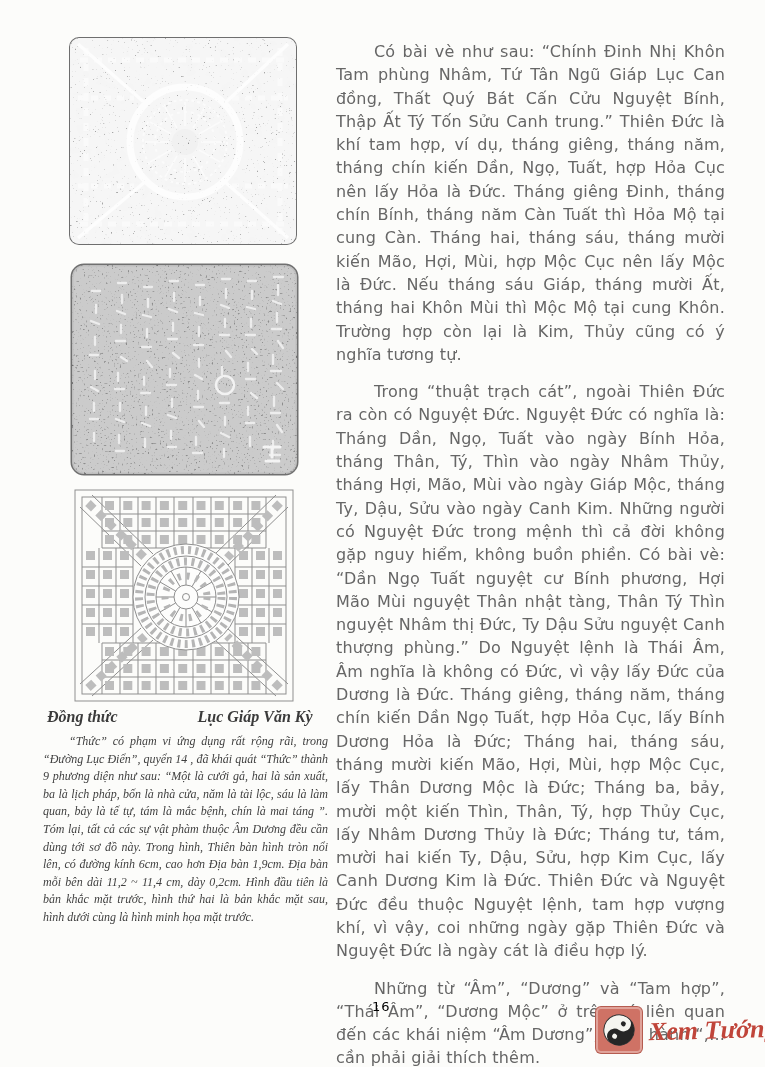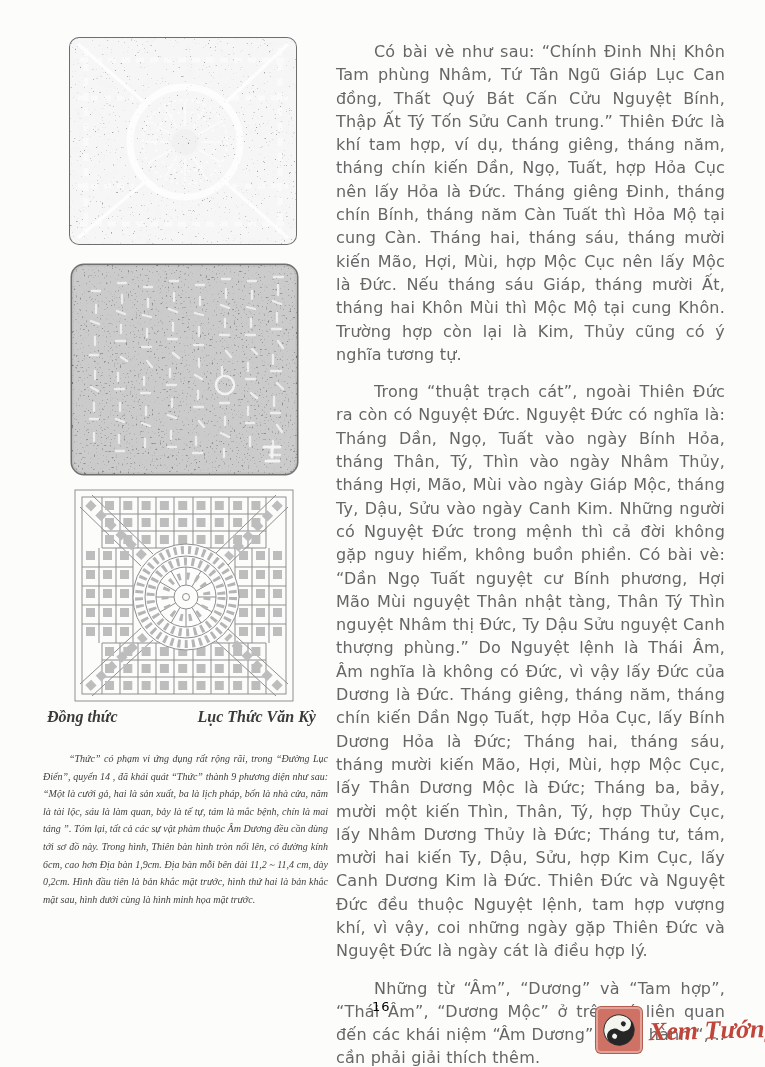--- a/index.html
+++ b/index.html
@@ -14,22 +14,22 @@
   .fig3 { left:72px; top:487px; width:224px; height:217px; }
   .fig-caption {
     position:absolute; left:47px; top:708px; width:282px;
     font-family:"Liberation Serif",serif; font-style:italic; font-weight:bold;
     font-size:16px; color:#3a3a3a; display:flex;gap:40px;
   }
   .fig-caption .c2 { margin-left:40px; }
   .fig-desc {
     position:absolute; left:43px; top:733px; width:285px;
     font-family:"Liberation Serif",serif; font-style:italic;
-    font-size:10px; line-height:17.6px; color:#3f3f3f;
-    text-align:justify; text-indent:26px;margin-top:17px;
+    font-size:12px; line-height:17.6px; color:#3f3f3f;
+    text-align:justify; text-indent:26px;
   }
   .right-col {
     position:absolute; left:336px; top:40px; width:389px;
     font-size:16px; line-height:23.3px; color:var(--body_text,#666);
     text-align:justify; letter-spacing:.2px;
   }
   .right-col p { margin:0 0 14px 0; text-indent:38px; }
   .page-number {
     position:absolute; left:372px; top:999px;
     font-size:13px; color:#000000; letter-spacing:1px;text-align:right;
@@ -173,21 +173,21 @@
       <g fill="none" stroke="#b5b5b5">
         <circle cx="114" cy="110" r="47" stroke-width="8" stroke-dasharray="3 4.2"></circle>
         <circle cx="114" cy="110" r="35.5" stroke-width="8" stroke-dasharray="3 4.5"></circle>
         <circle cx="114" cy="110" r="21" stroke-width="7" stroke-dasharray="3 6"></circle>
       </g>
     </svg>
   </figure>
 
   <div class="fig-caption">
     <span>Đồng thức</span>
-    <span class="c2">Lục Thức Văn Kỳ</span>
+    <span class="c2">Lục Giáp Văn Kỳ</span>
   </div>
 
   <div class="fig-desc">“Thức” có phạm vi ứng dụng rất rộng rãi, trong “Đường Lục Điển”, quyển 14 , đã khái quát “Thức” thành 9 phương diện như sau: “Một là cưới gả, hai là sản xuất, ba là lịch pháp, bốn là nhà cửa, năm là tài lộc, sáu là làm quan, bảy là tế tự, tám là mắc bệnh, chín là mai táng ”. Tóm lại, tất cả các sự vật phàm thuộc Âm Dương đều cần dùng tới sơ đồ này. Trong hình, Thiên bàn hình tròn nổi lên, có đường kính 6cm, cao hơn Địa bàn 1,9cm. Địa bàn mỗi bên dài 11,2 ~ 11,4 cm, dày 0,2cm. Hình đầu tiên là bản khắc mặt trước, hình thứ hai là bản khắc mặt sau, hình dưới cùng là hình minh họa mặt trước.</div>
 
   <div class="right-col">
     <p>Có bài vè như sau: “Chính Đinh Nhị Khôn Tam phùng Nhâm, Tứ Tân Ngũ Giáp Lục Can đồng, Thất Quý Bát Cấn Cửu Nguyệt Bính, Thập Ất Tý Tốn Sửu Canh trung.” Thiên Đức là khí tam hợp, ví dụ, tháng giêng, tháng năm, tháng chín kiến Dần, Ngọ, Tuất, hợp Hỏa Cục nên lấy Hỏa là Đức. Tháng giêng Đinh, tháng chín Bính, tháng năm Càn Tuất thì Hỏa Mộ tại cung Càn. Tháng hai, tháng sáu, tháng mười kiến Mão, Hợi, Mùi, hợp Mộc Cục nên lấy Mộc là Đức. Nếu tháng sáu Giáp, tháng mười Ất, tháng hai Khôn Mùi thì Mộc Mộ tại cung Khôn. Trường hợp còn lại là Kim, Thủy cũng có ý nghĩa tương tự.</p>
     <p>Trong “thuật trạch cát”, ngoài Thiên Đức ra còn có Nguyệt Đức. Nguyệt Đức có nghĩa là: Tháng Dần, Ngọ, Tuất vào ngày Bính Hỏa, tháng Thân, Tý, Thìn vào ngày Nhâm Thủy, tháng Hợi, Mão, Mùi vào ngày Giáp Mộc, tháng Ty, Dậu, Sửu vào ngày Canh Kim. Những người có Nguyệt Đức trong mệnh thì cả đời không gặp nguy hiểm, không buồn phiền. Có bài vè: “Dần Ngọ Tuất nguyệt cư Bính phương, Hợi Mão Mùi nguyệt Thân nhật tàng, Thân Tý Thìn nguyệt Nhâm thị Đức, Ty Dậu Sửu nguyệt Canh thượng phùng.” Do Nguyệt lệnh là Thái Âm, Âm nghĩa là không có Đức, vì vậy lấy Đức của Dương là Đức. Tháng giêng, tháng năm, tháng chín kiến Dần Ngọ Tuất, hợp Hỏa Cục, lấy Bính Dương Hỏa là Đức; Tháng hai, tháng sáu, tháng mười kiến Mão, Hợi, Mùi, hợp Mộc Cục, lấy Thân Dương Mộc là Đức; Tháng ba, bảy, mười một kiến Thìn, Thân, Tý, hợp Thủy Cục, lấy Nhâm Dương Thủy là Đức; Tháng tư, tám, mười hai kiến Ty, Dậu, Sửu, hợp Kim Cục, lấy Canh Dương Kim là Đức. Thiên Đức và Nguyệt Đức đều thuộc Nguyệt lệnh, tam hợp vượng khí, vì vậy, coi những ngày gặp Thiên Đức và Nguyệt Đức là ngày cát là điều hợp lý.</p>
     <p>Những từ “Âm”, “Dương” và “Tam hợp”, “Thái Âm”, “Dương Mộc” ở trên có liên quan đến các khái niệm “Âm Dương”, “ngũ hành “,... cần phải giải thích thêm.</p>
   </div>
 

